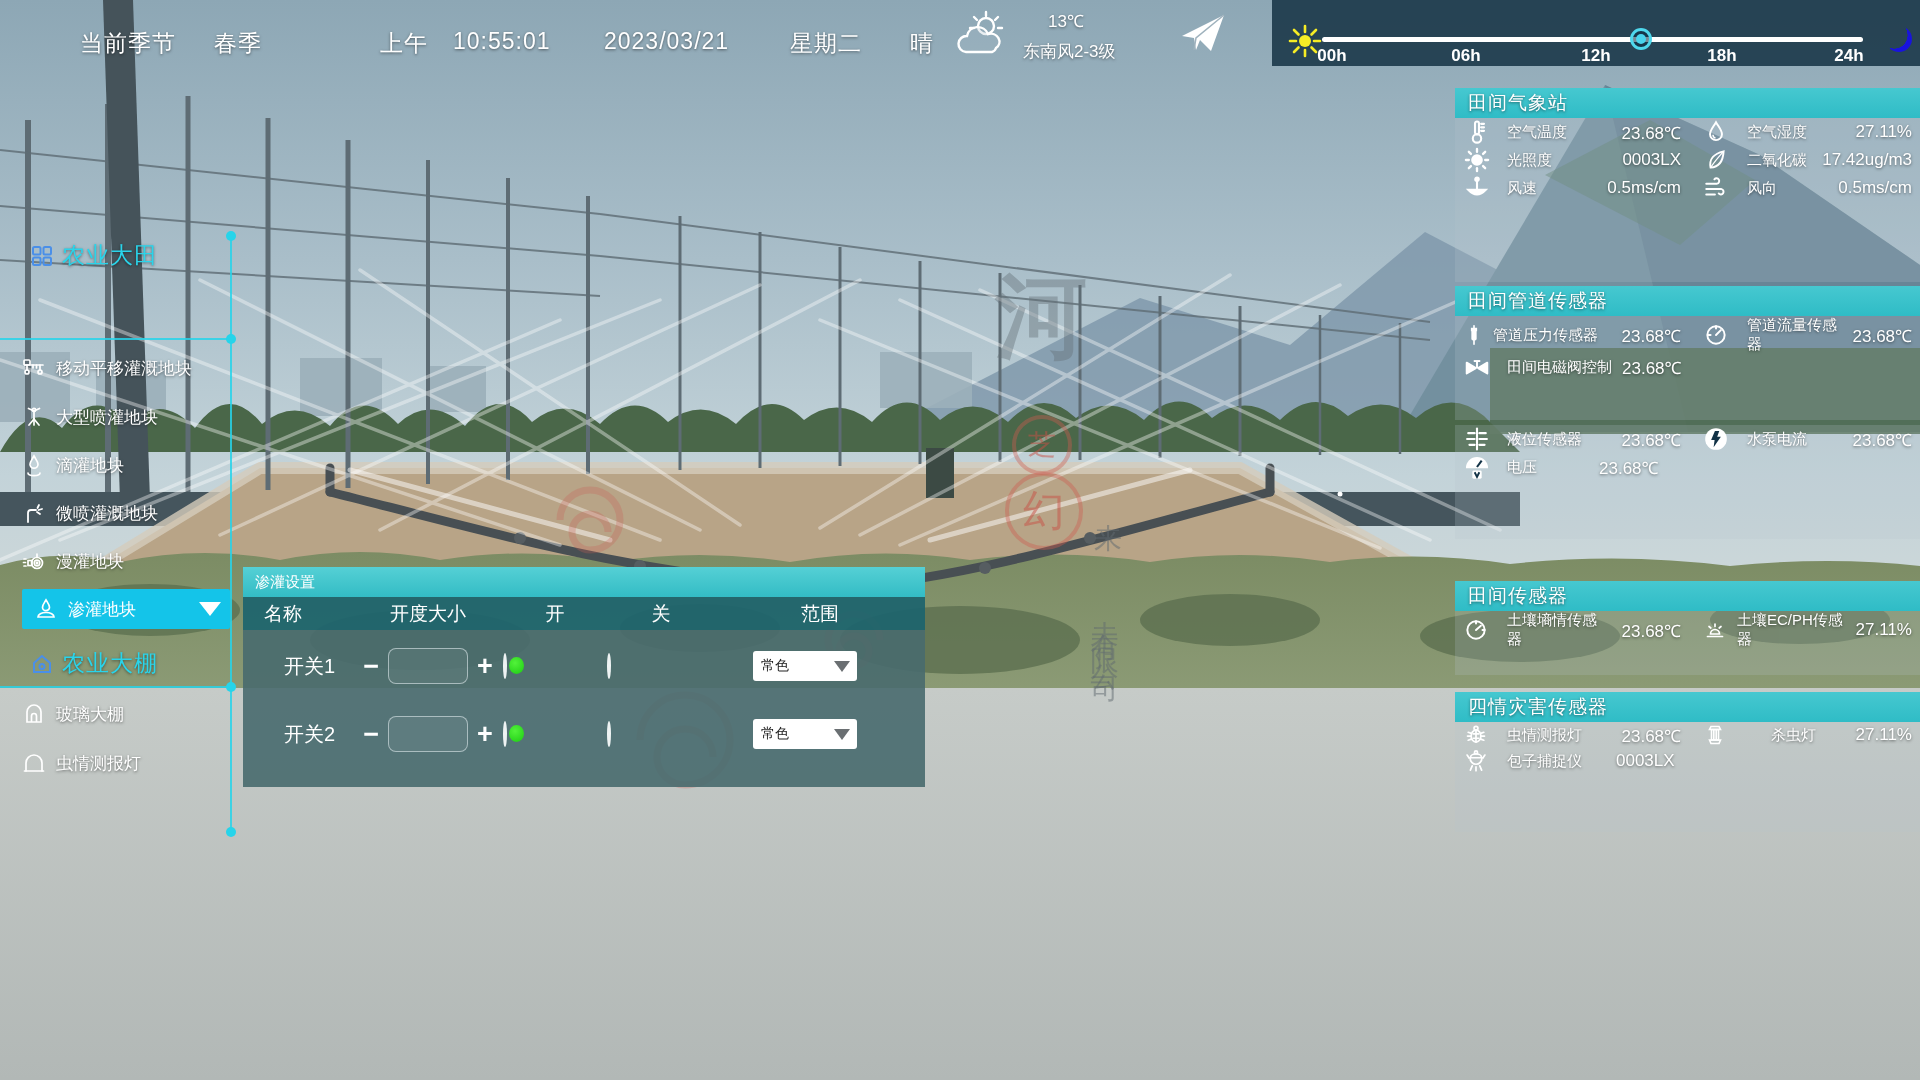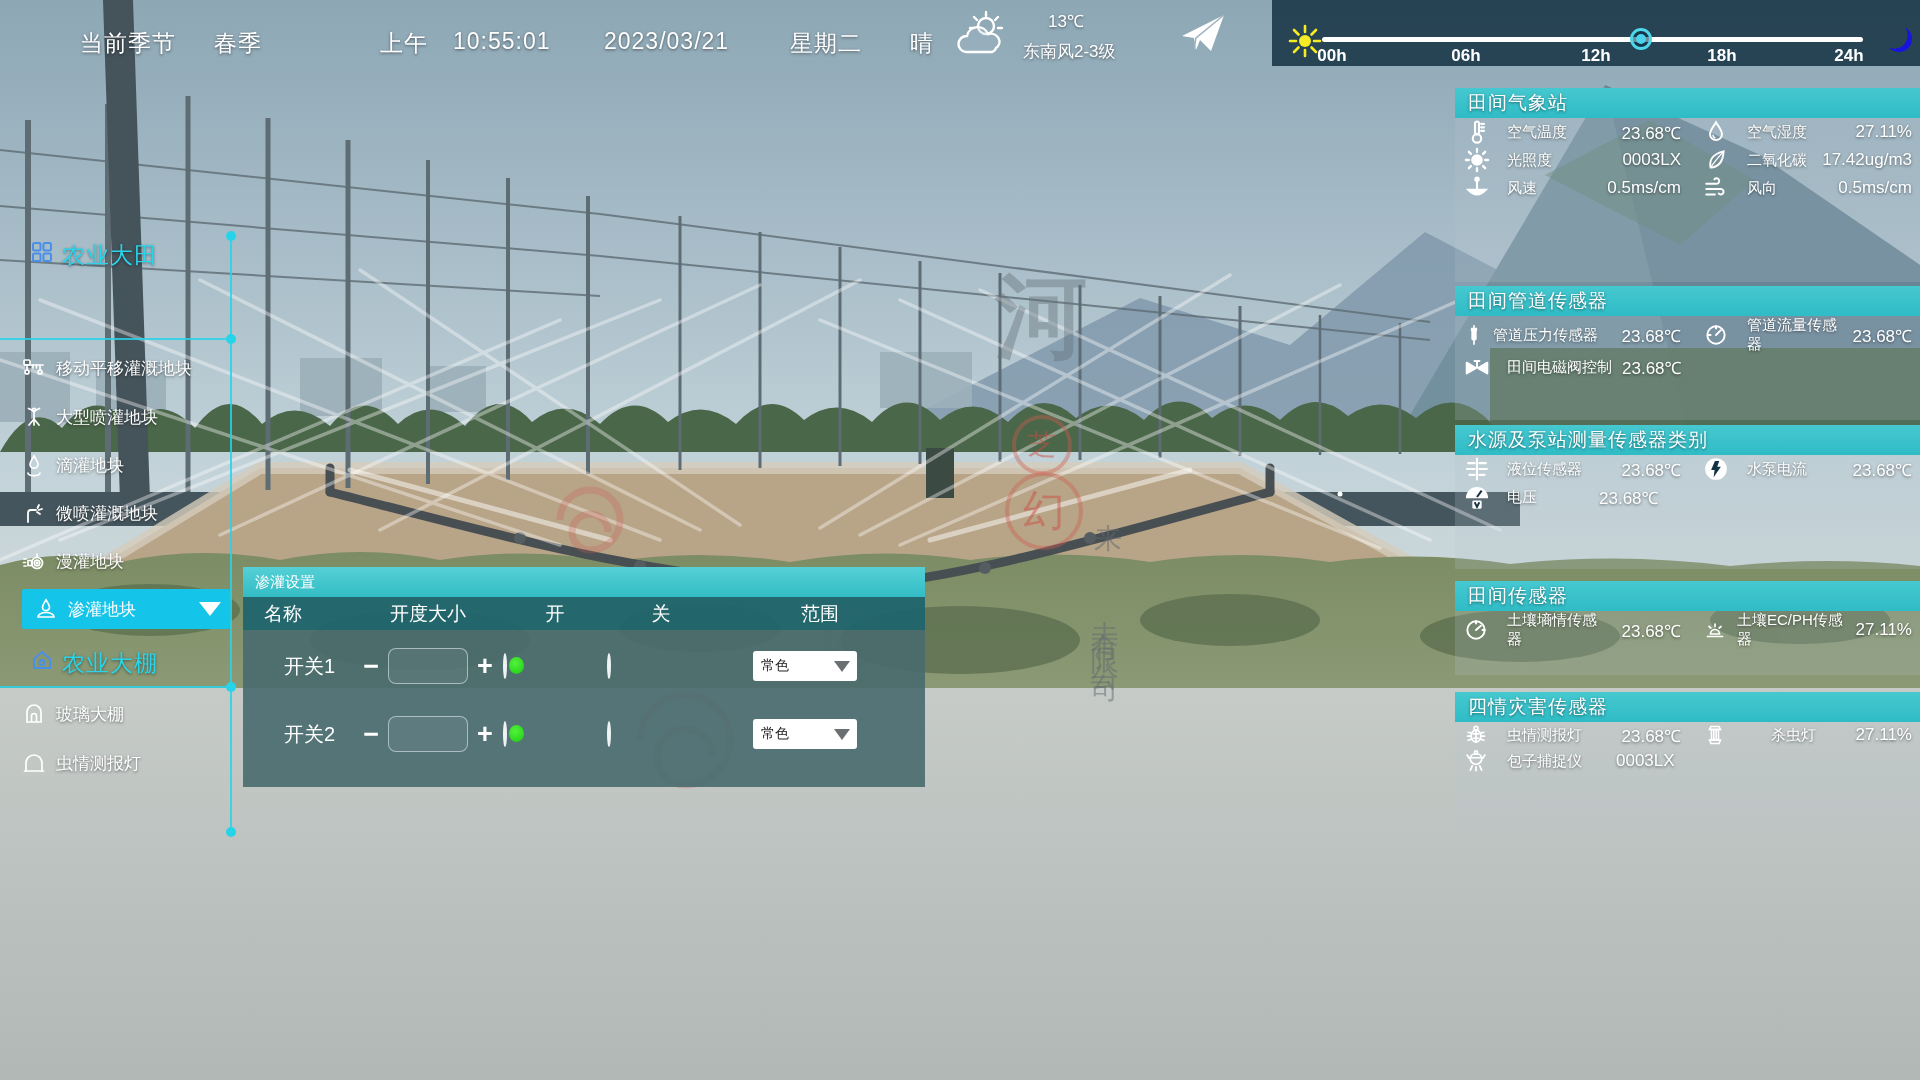--- a/index.html
+++ b/index.html
@@ -19,21 +19,21 @@
   .timeline{left:1272px;top:0;width:648px;height:66px;background:rgba(9,38,56,.78);}
   .tl-track{position:absolute;left:50px;top:37px;width:541px;height:5px;background:#fff;border-radius:3px;}
   .tl-handle{position:absolute;left:358px;top:28px;width:16px;height:16px;border-radius:50%;
              border:3px solid #4fd8ec;background:rgba(10,45,66,.55);}
   .tl-handle::after{content:"";position:absolute;left:3px;top:3px;width:10px;height:10px;border-radius:50%;background:#49d4ec;}
   .tl-label{position:absolute;top:46px;font-size:17px;font-weight:bold;transform:translateX(-50%);}
   .tl-moon{position:absolute;left:614px;top:26px;width:26px;height:26px;border-radius:50%;
            background:radial-gradient(circle at 32% 36%,rgba(0,0,0,0) 54%,#1813dd 55%);}
 
   
-  .sb-head{position:absolute;display:flex;gap:8px;color:#2ad4ea;font-size:23px;letter-spacing:1px;}
+  .sb-head{position:absolute;display:flex;align-items:center;gap:8px;color:#2ad4ea;font-size:23px;letter-spacing:1px;}
   .sb-item{position:absolute;left:22px;display:flex;align-items:center;gap:10px;height:40px;font-size:17px;cursor:pointer;text-align:right;}
   .sb-item.sel{background:#14c4e9;width:166px;padding-left:12px;border-radius:2px;}
   .sb-arrow{position:absolute;left:190px;width:40px;height:40px;background:#14c4e9;border-radius:2px;
             display:flex;align-items:center;justify-content:center;font-size:15px;color:#fff;}
   .sb-line{position:absolute;background:rgba(38,212,234,.85);}
   .sb-node{position:absolute;width:10px;height:10px;border-radius:50%;background:#26d4ea;}
 
   
   .dialog{left:243px;top:567px;width:682px;height:218px;}
   .dlg-title{height:30px;background:linear-gradient(180deg,#55d0d5,#33bcc5);display:flex;align-items:center;
@@ -575,23 +575,20 @@
             </svg>
             </span>
           <span class="rlabel tshadow">田间电磁阀控制</span>
           <span class="rval tshadow">23.68℃</span>
         </span>
       </div>
     </div>
   </div>
 
   <div class="abs rpanel" style="top:425px">
-    <div class="rp-head tshadow">
-        <span>水源及泵站测量传感器类别</span>
-      </div>
     <div class="rp-body" style="height:114px">
       <div class="rp-row">
         <span class="rp-cell c1">
           <span>
             <svg width="28" height="28" viewBox="0 0 24 24" fill="none" stroke="#fff" stroke-width="1.8" stroke-linecap="round">
               <line x1="12" y1="3" x2="12" y2="21"></line>
               <line x1="4.5" y1="7" x2="10" y2="7"></line>
                 <line x1="14" y1="7" x2="19.5" y2="7"></line>
               <line x1="3.5" y1="12" x2="10" y2="12"></line>
                 <line x1="14" y1="12" x2="20.5" y2="12"></line>

